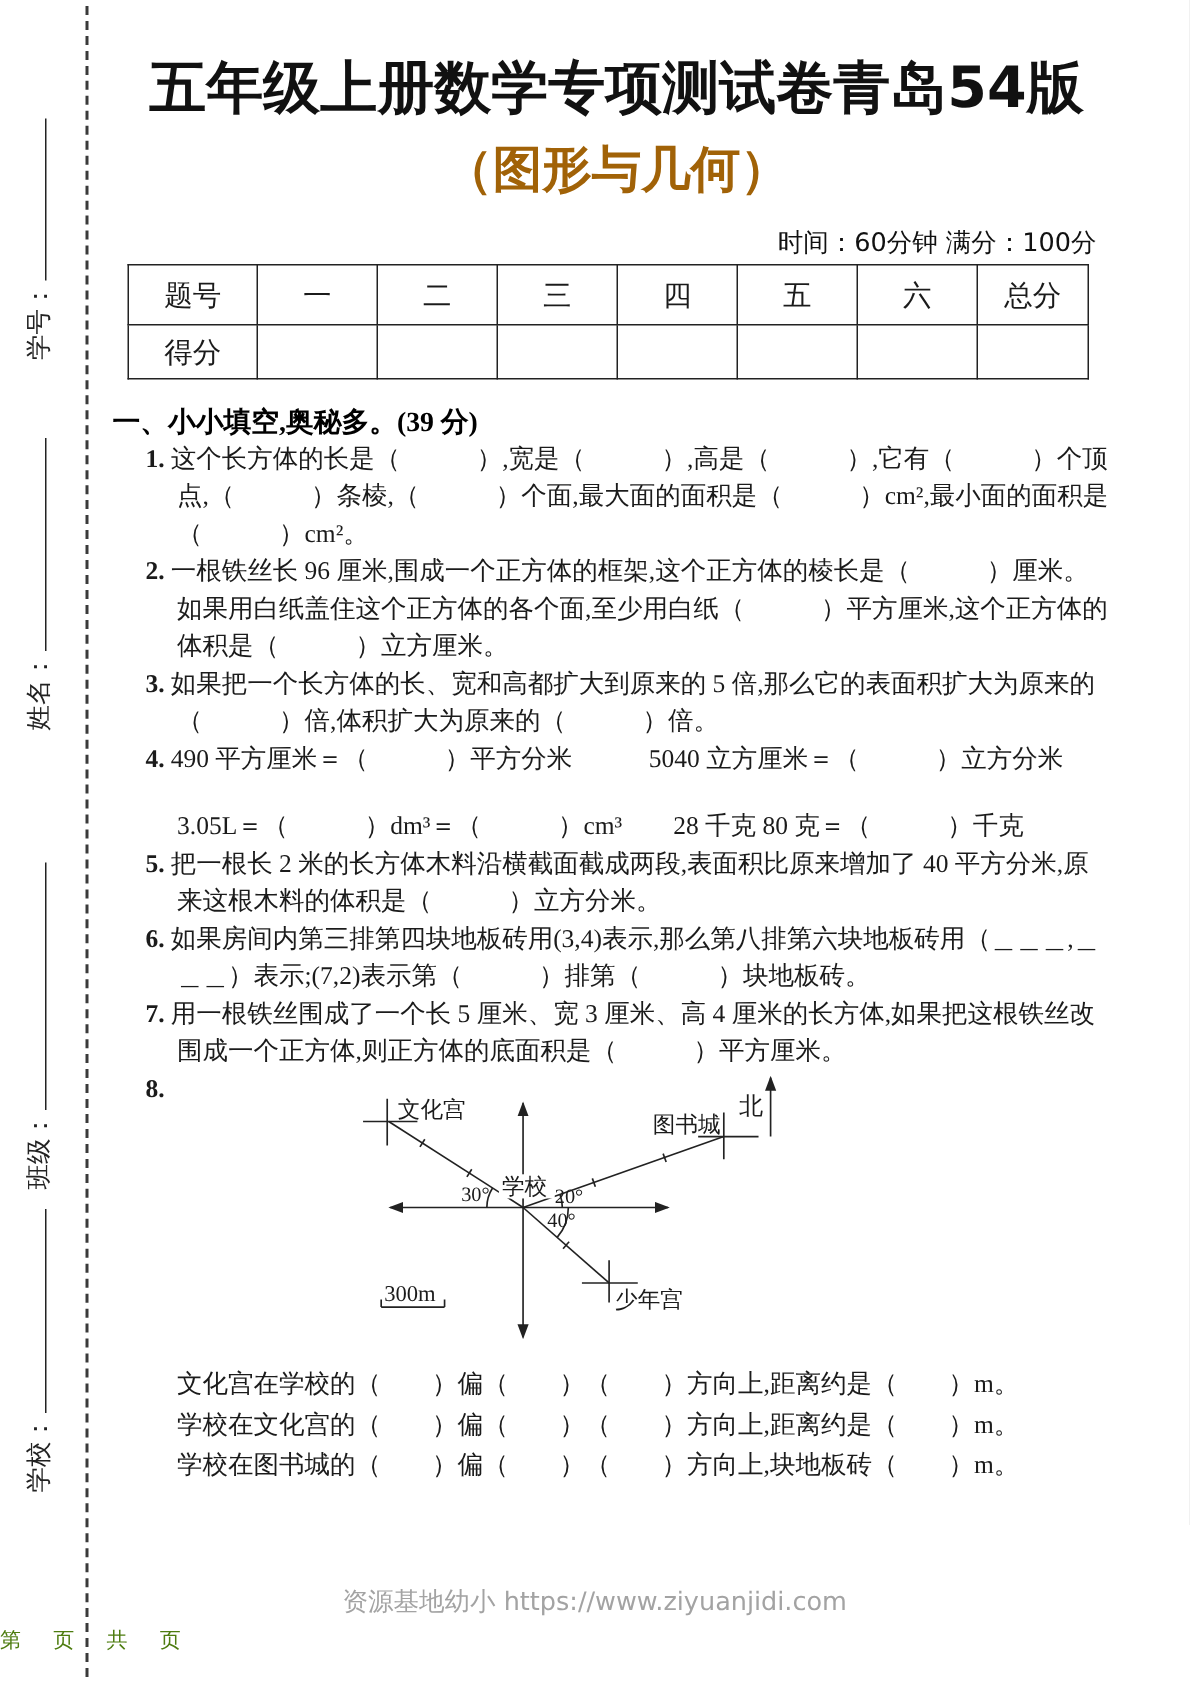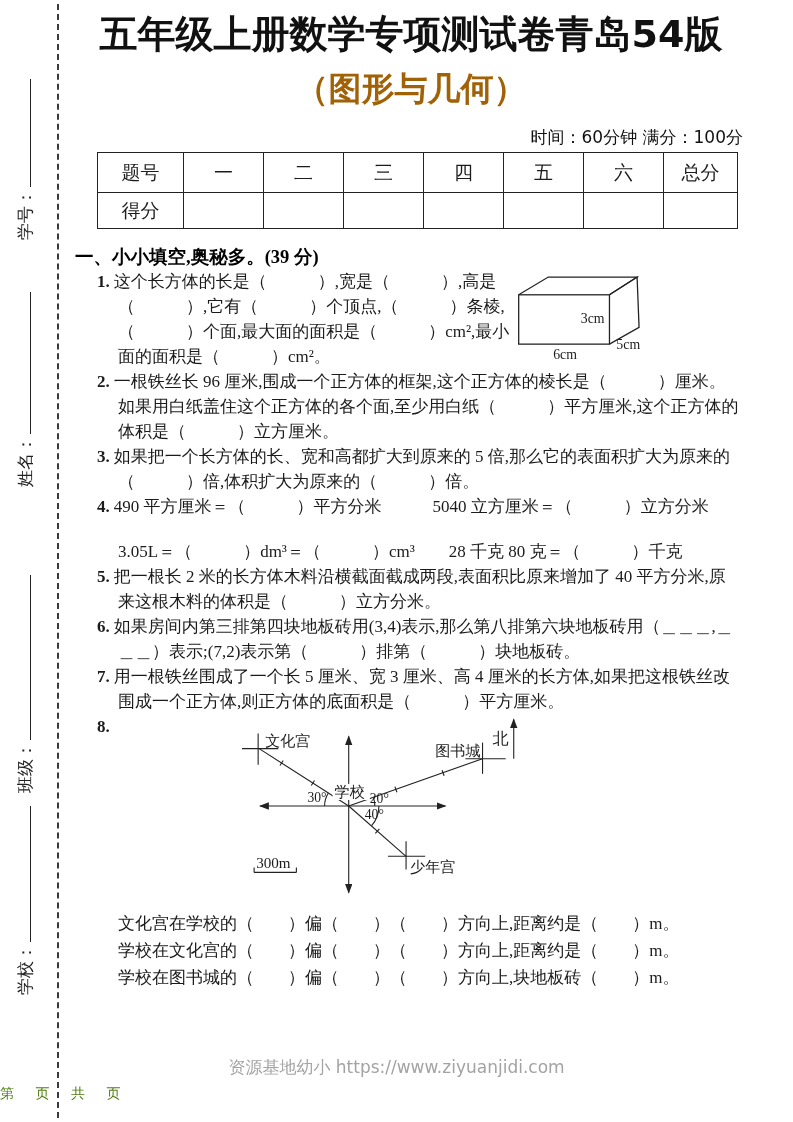--- a/index.html
+++ b/index.html
@@ -8,27 +8,27 @@
   
   .fold-line{position:absolute;left:57px;top:4px;bottom:4px;width:0;border-left:2px dashed #3a3a3a;}
   .side-item{position:absolute;left:14px;transform:rotate(-90deg);transform-origin:0 0;
              white-space:nowrap;font-size:17px;color:#222;}
   .side-line{display:inline-block;border-bottom:1.6px solid #222;height:4px;margin-left:2px;}
   .si-1{top:240px}.si-2{top:487px}.si-3{top:793px}.si-4{top:995px}
   .si-1 .side-line{width:108px}.si-2 .side-line{width:142px}
   .si-3 .side-line{width:165px}.si-4 .side-line{width:136px}
   
   .content{position:absolute;left:75px;top:0;width:672px;}
-  .title{margin:12px 0 0;text-align:center;font-family:"DejaVu Sans","Liberation Sans",sans-serif;
+  .title{margin:36px 0 0;text-align:center;font-family:"DejaVu Sans","Liberation Sans",sans-serif;
          font-weight:bold;font-size:38px;line-height:44px;color:#111;}
   .subtitle{margin:14px 0 0;text-align:center;font-family:"DejaVu Sans","Liberation Sans",sans-serif;
             font-weight:bold;font-size:33px;line-height:38px;color:#a16207;}
-  .time-info{margin:18px 4px 3px 0;text-align:right;font-size:17px;
+  .time-info{margin:18px 16px 3px 0;text-align:right;font-size:17px;
              font-family:"DejaVu Sans","Liberation Sans",sans-serif;color:#111;}
-  table.score{border-collapse:collapse;margin-left:22px;width:640px;table-layout:fixed;}
+  table.score{border-collapse:collapse;margin-left:10px;width:640px;table-layout:fixed;}
   table.score td{border:1.6px solid #222;text-align:center;font-size:19px;padding:0;}
   table.score tr.r1 td{height:39px;}
   table.score tr.r2 td{height:35px;text-align:center;}
   .section-heading{margin:15px 0 0 0;font-size:18.5px;font-weight:bold;color:#000;}
   .questions{margin-left:22px;width:642px;font-size:17px;line-height:25px;}
   .q{padding-left:21px;text-indent:-21px;}
   .qnum{font-weight:bold;padding-right:4px;}
   .qsub{text-indent:0;margin-top:20px;}
   .cuboid-box{float:right;width:222px;height:96px;margin:0 0 2px 6px;}
   .q8{position:relative;height:196px;}
@@ -100,32 +100,20 @@
       </tr>
     </tbody>
       </table>
 
     <div class="section-heading">一、小小填空,奥秘多。(39 分)</div>
 
     <div class="questions">
 
       <div class="q">
         
-        <span class="cuboid-box">
-          <svg width="222" height="96" viewBox="0 0 225 95">
-            <g fill="none" stroke="#222" stroke-width="1.3">
-              <rect x="23" y="25" width="92" height="50"></rect>
-              <path d="M23,25 L53,7 L143,7 L115,25"></path>
-              <path d="M115,25 L143,7 L145,58 L115,75"></path>
-            </g>
-            <text x="86" y="54" font-size="14">3cm</text>
-            <text x="122" y="80" font-size="14">5cm</text>
-            <text x="58" y="90" font-size="14">6cm</text>
-          </svg>
-        </span>
         <b class="qnum">1.</b><span>这个长方体的长是（　　　）,宽是（　　　）,高是（　　　）,它有（　　　）个顶点,（　　　）条棱,（　　　）个面,最大面的面积是（　　　）cm²,最小面的面积是（　　　）cm²。</span>
       </div>
 
       <div class="q">
         <b class="qnum">2.</b><span>一根铁丝长 96 厘米,围成一个正方体的框架,这个正方体的棱长是（　　　）厘米。如果用白纸盖住这个正方体的各个面,至少用白纸（　　　）平方厘米,这个正方体的体积是（　　　）立方厘米。</span>
       </div>
 
       <div class="q">
         <b class="qnum">3.</b><span>如果把一个长方体的长、宽和高都扩大到原来的 5 倍,那么它的表面积扩大为原来的（　　　）倍,体积扩大为原来的（　　　）倍。</span>
       </div>

